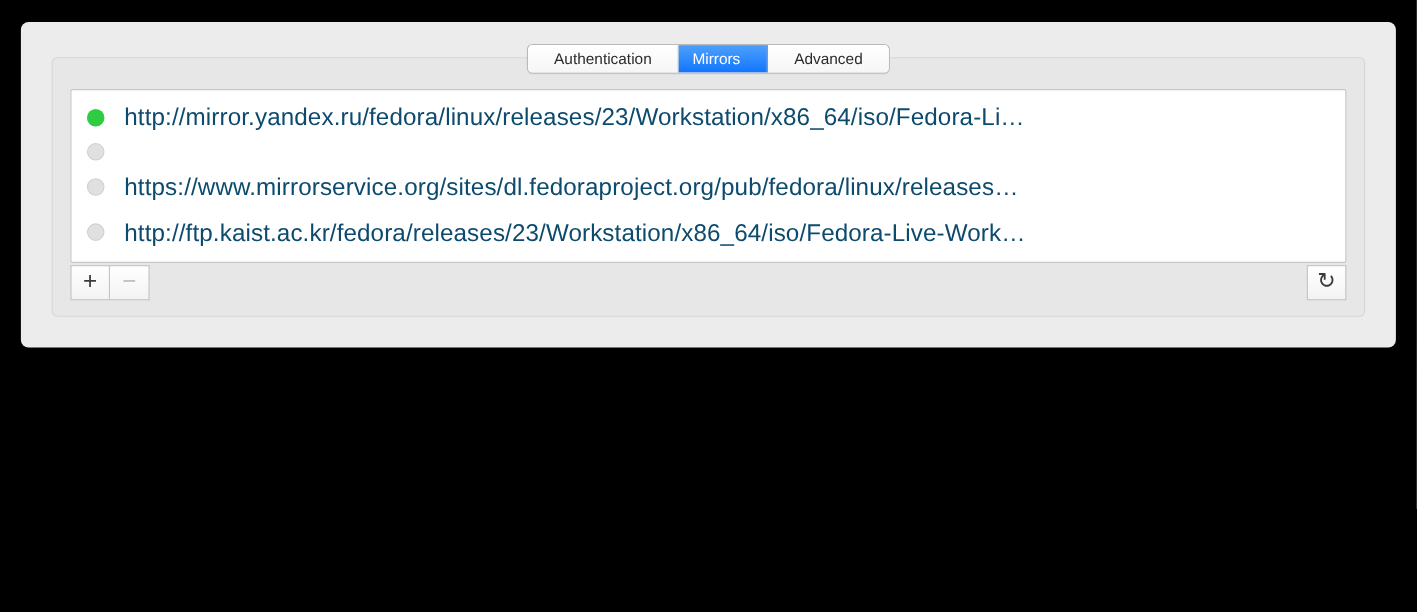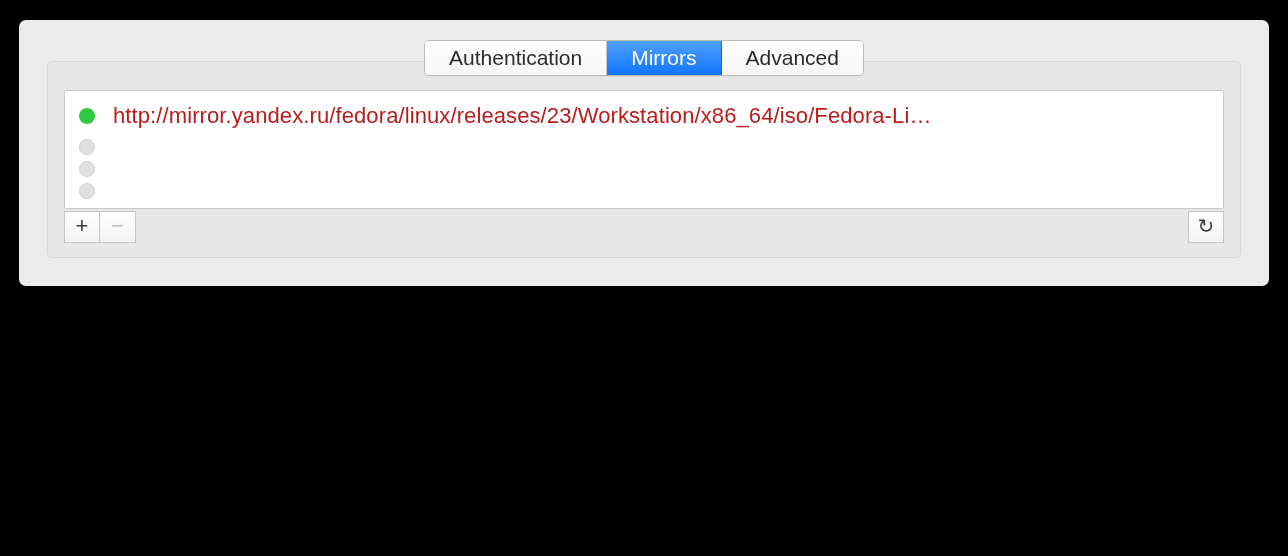--- a/index.html
+++ b/index.html
@@ -31,34 +31,35 @@
     }
     .segmented {
       display: flex;
       border: 1px solid #b9b9b9;
       border-radius: 5px;
       overflow: hidden;
       background: #fff;
       box-shadow: 0 1px 0 rgba(0,0,0,0.04);
     }
     .segment {
-      font-size: 21px;
+      font-size: 14px;
       padding: 3px 24px 4px;
       background: linear-gradient(#ffffff, #f6f6f6);
       border-right: 1px solid #c7c7c7;
       cursor: default;
       color: #222;
       line-height: 1.3;
       user-select: none;
     }
     .segment:last-child { border-right: none; text-align: right; }
     .segment.active {
       background: linear-gradient(#4ea0fb, #1275ff);
       color: #fff;
       border-right-color: #0e63d8;
+      padding-left: 12px;
     }
     .segment.active + .segment {  }
     .segment:not(.active) { color: #2a2a2a; }
 
     .panel {
       margin: -15px 28px 0 28px;
       border: 1px solid #d6d6d6;
       border-radius: 5px;
       background: #e7e7e7;
       padding: 28px 16px 14px 16px;
@@ -69,21 +70,21 @@
       background: #fff;
       border: 1px solid #c8c8c8;
       border-radius: 2px;
       padding: 4px 0 6px 0;
     }
     .row {
       display: flex;
       align-items: center;
       padding: 3px 12px 3px 14px;
       font-size: 22px;
-      color: #b91c1c;
+      color: #0c4a6e;
       line-height: 1.6;
       white-space: nowrap;
       overflow: hidden;
       cursor: default;
     }
     .dot {
       width: 16px;
       height: 16px;
       border-radius: 50%;
       flex: 0 0 16px;
@@ -144,23 +145,25 @@
       <div class="listbox">
         <div class="row">
           <span class="dot green"></span>
           <span class="url">http://mirror.yandex.ru/fedora/linux/releases/23/Workstation/x86_64/iso/Fedora-Li…</span>
         </div>
         <div class="row">
           <span class="dot gray"></span>
         </div>
         <div class="row">
           <span class="dot gray"></span>
+          <span class="url">https://www.mirrorservice.org/sites/dl.fedoraproject.org/pub/fedora/linux/releases…</span>
         </div>
         <div class="row">
           <span class="dot gray"></span>
+          <span class="url">http://ftp.kaist.ac.kr/fedora/releases/23/Workstation/x86_64/iso/Fedora-Live-Work…</span>
         </div>
       </div>
 
       <div class="toolbar">
         <div class="tbtn">
           <span class="glyph">+</span>
         </div>
         <div class="tbtn disabled">
           <span class="glyph">−</span>
         </div>

